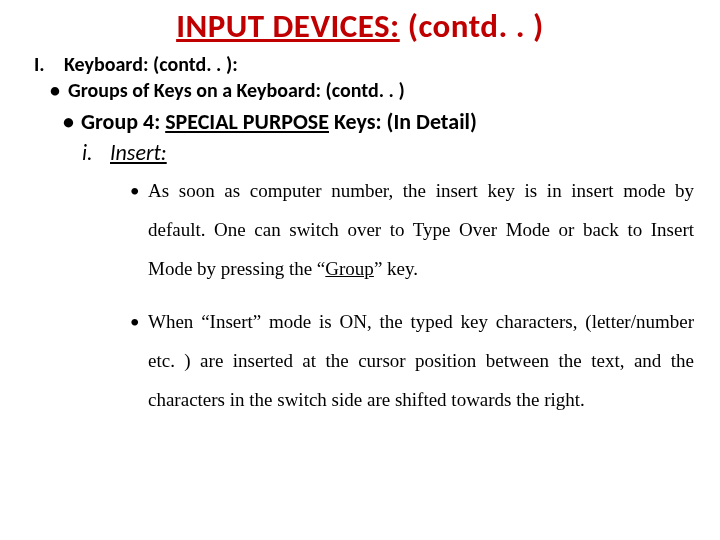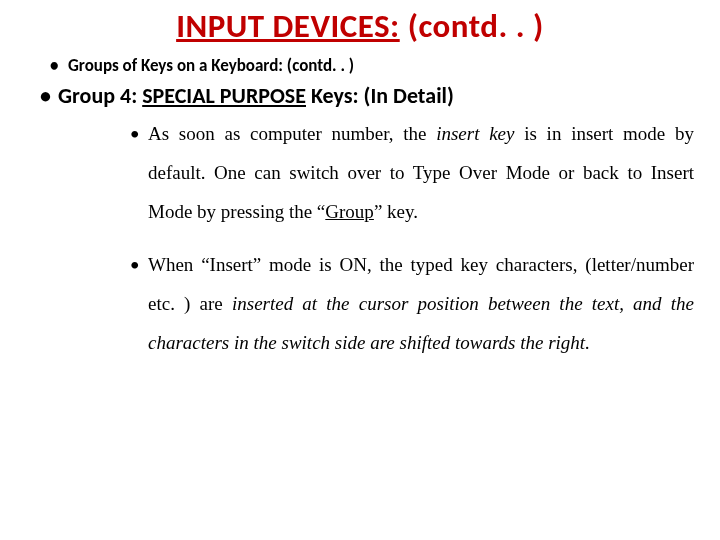--- a/index.html
+++ b/index.html
@@ -31,32 +31,32 @@
   .line-roman {
     font-size: 20px;
     font-weight: 700;
     margin: 2px 0 2px 14px;
   }
   .line-roman .rn {
     display: inline-block;
     width: 30px;
   }
   .line-sub1 {
-    font-size: 17px;
+    font-size: 20px;
     font-weight: 700;
-    margin: 9px 0 6px 30px;
+    margin: 2px 0 6px 30px;
   }
   .line-sub1 .dot {
     display: inline-block;
     width: 18px;
   }
   .line-sub2 {
     font-size: 22px;
     font-weight: 700;
-    margin: 2px 0 4px 20px;
+    margin: 2px 0 4px 43px;
   }
   .line-sub2 .dot {
     display: inline-block;
     width: 18px;
   }
   .line-item {
     font-size: 22px;
     font-style: italic;
     margin: 4px 0 2px 62px;
   }
@@ -77,42 +77,48 @@
     position: relative;
     padding-left: 18px;
   }
   .para .dot {
     position: absolute;
     left: 0;
     top: 0;
     font-family: Calibri, Arial, sans-serif;
     font-size: 19px;
   }
-  .it { font-style: italic; }
+  .it { }
   .ul { text-decoration: underline; }
   .sp-u { text-decoration: underline; }
 </style>
 </head>
 <body>
 
 <div class="slide">
 
   <h1 class="title">
     <span class="underlined">INPUT DEVICES:</span><span> (contd. . )</span>
   </h1>
 
+  <div class="line-roman">
+    <span class="rn">I.</span><span>Keyboard: (contd. . ):</span>
+  </div>
 
   <div class="line-sub1">
     <span class="dot">•</span><span>Groups of Keys on a Keyboard: (contd. . )</span>
   </div>
 
   <div class="line-sub2">
     <span class="dot">•</span><span>Group 4:   </span><span class="sp-u">SPECIAL PURPOSE</span><span> Keys: (In Detail)</span>
   </div>
 
+  <div class="line-item">
+    <span class="num">i.</span><span class="ul">Insert:</span>
+  </div>
 
   <div class="bullets">
 
     <p class="para">
       <span class="dot">•</span>
       <span>As soon as computer number, the </span><span class="it">insert key</span><span> is in insert mode by default. One can switch over to Type Over Mode or back to Insert Mode by pressing the “</span><span class="ul">Group</span><span>” key.</span>
     </p>
 
     <p class="para">
       <span class="dot">•</span>

